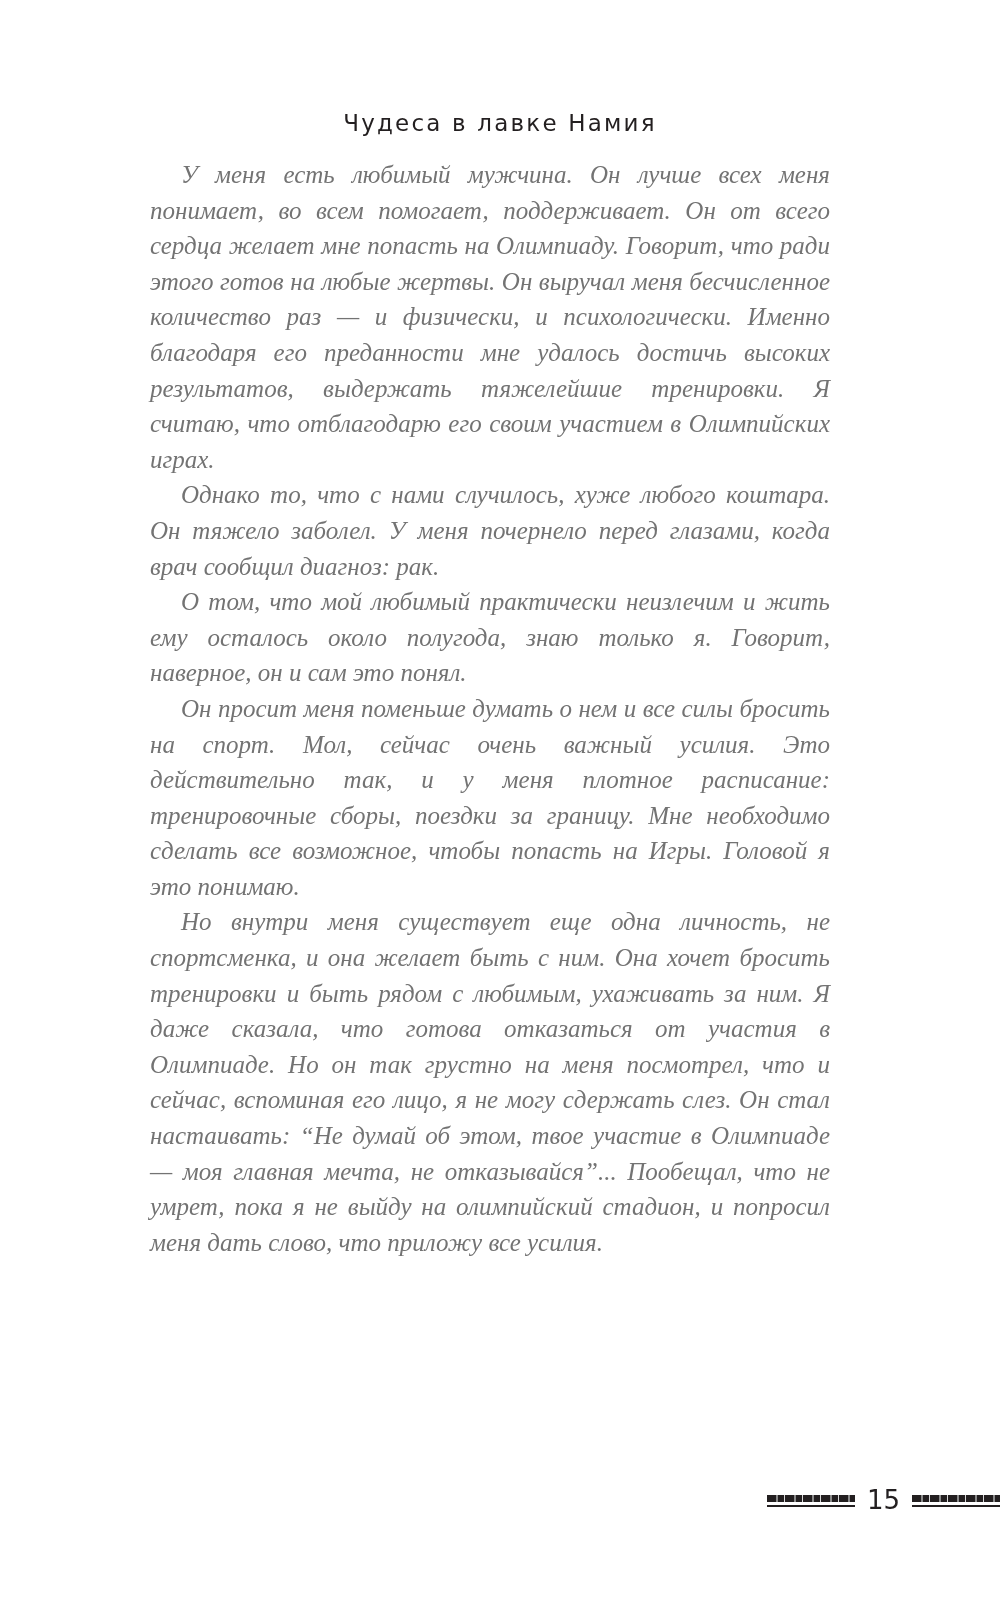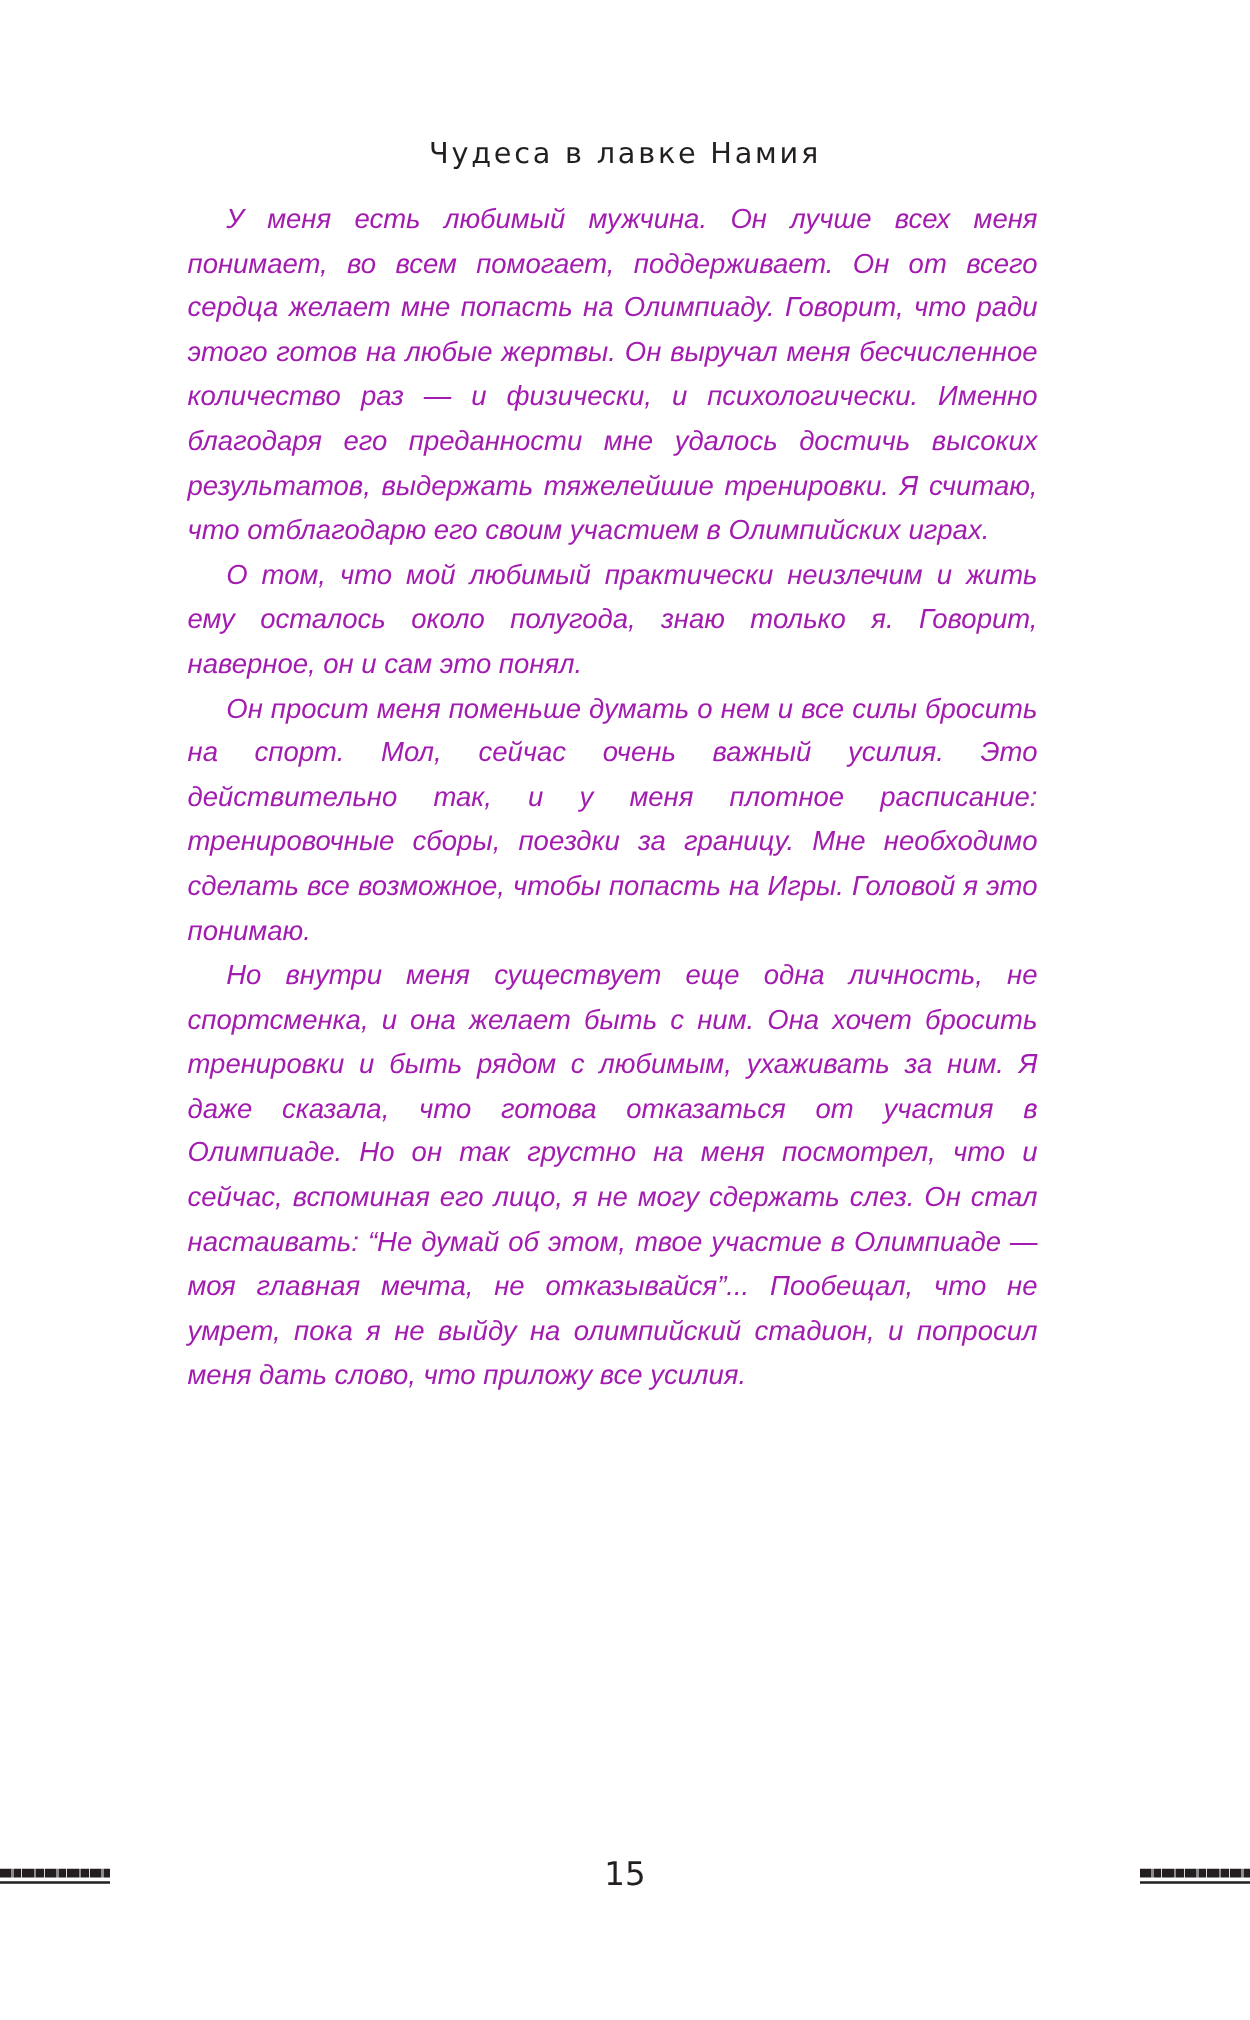--- a/index.html
+++ b/index.html
@@ -24,40 +24,40 @@
       font-size: 23px;
       letter-spacing: 2.2px;
       color: #231f20;
       line-height: 30px;
     }
     .text-block {
       position: absolute;
       top: 157px;
       left: 150px;
       width: 680px;
-      font-family: Liberation Sans, sans-serif;
+      font-family: Liberation Serif, serif;
       font-style: italic;
-      font-size: 22px;
+      font-size: 25px;
       line-height: 35.6px;
       text-align: justify;
-      color: #a21caf;
+      color: #737373;
     }
     .text-block p {
       margin: 0;
       text-indent: 31px;
       hyphens: manual;
     }
     .folio {
       position: absolute;
       top: 1480px;
       left: 0;
       width: 1000px;
       height: 40px;
       display: flex;
-      justify-content: space-between;
+      justify-content: flex-end;
       align-items: center;
       gap: 12px;
     }
     .ornament {
       width: 88px;
       height: 14px;
       position: relative;
     }
     .ornament .bar {
       position: absolute;
@@ -82,20 +82,21 @@
       line-height: 30px;
     }
   </style>
 </head>
 <body>
 
 <div class="running-head">Чудеса в лавке Намия</div>
 
 <div class="text-block">
   <p>У меня есть любимый мужчина. Он лучше всех меня понимает, во всем помогает, поддерживает. Он от всего сердца желает мне попасть на Олимпиаду. Говорит, что ради этого готов на любые жертвы. Он выручал меня бесчисленное количество раз — и фи­зически, и психологически. Именно благодаря его пре­данности мне удалось достичь высоких результатов, выдержать тяжелейшие тренировки. Я считаю, что отблагодарю его своим участием в Олимпийских играх.</p>
+  <p>Однако то, что с нами случилось, хуже любого кош­mара. Он тяжело заболел. У меня почернело перед гла­зами, когда врач сообщил диагноз: рак.</p>
   <p>О том, что мой любимый практически неизлечим и жить ему осталось около полугода, знаю только я. Говорит, наверное, он и сам это понял.</p>
   <p>Он просит меня поменьше думать о нем и все силы бросить на спорт. Мол, сейчас очень важный усилия. Это действительно так, и у меня плотное распи­сание: тренировочные сборы, поездки за границу. Мне необходимо сделать все возможное, чтобы попасть на Игры. Головой я это понимаю.</p>
   <p>Но внутри меня существует еще одна личность, не спортсменка, и она желает быть с ним. Она хочет бросить тренировки и быть рядом с любимым, уха­живать за ним. Я даже сказала, что готова отка­заться от участия в Олимпиаде. Но он так грустно на меня посмотрел, что и сейчас, вспоминая его лицо, я не могу сдержать слез. Он стал настаивать: “Не думай об этом, твое участие в Олимпиаде — моя главная мечта, не отказывайся”... Пообещал, что не умрет, пока я не выйду на олимпийский стадион, и попросил меня дать слово, что приложу все усилия.</p>
 </div>
 
 <div class="folio">
   <div class="ornament">
     <div class="bar"></div>
     <div class="rule"></div>
   </div>

